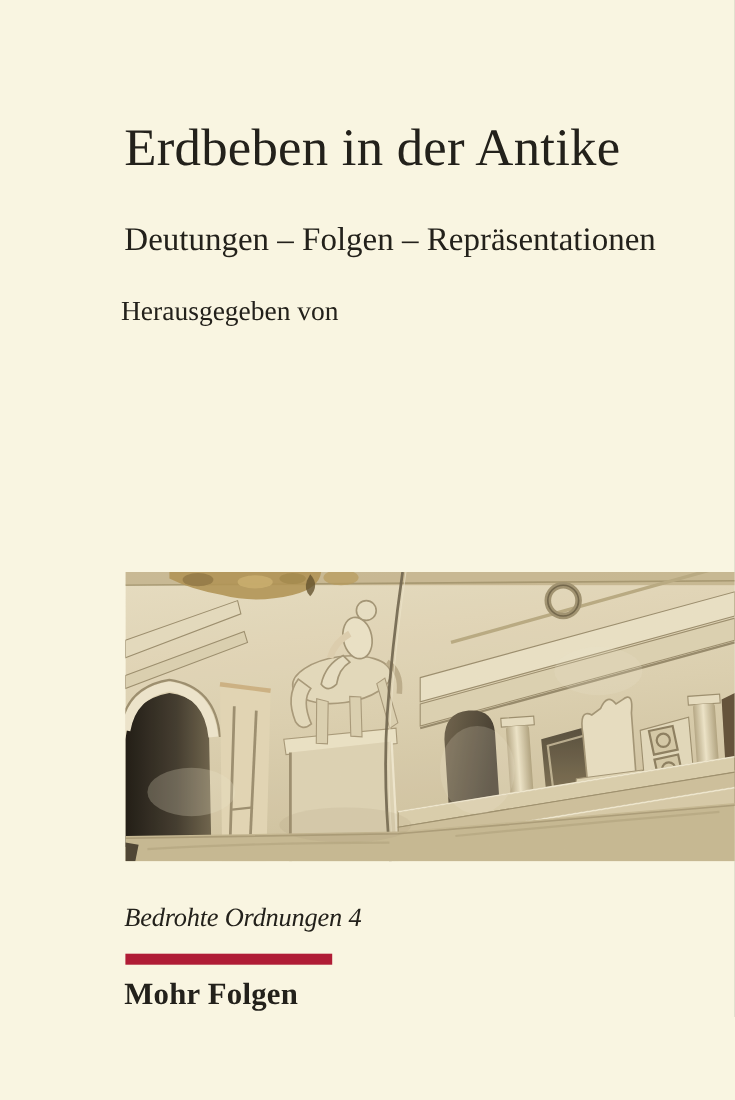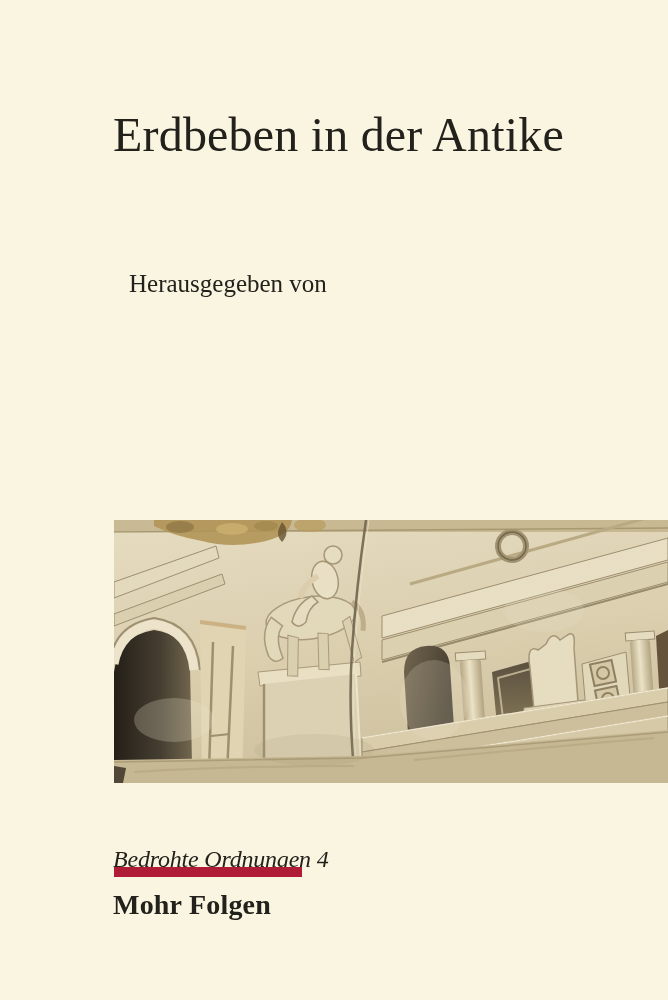--- a/index.html
+++ b/index.html
@@ -20,53 +20,53 @@
     position:absolute;left:113px;top:109px;
     font-size:48px;line-height:1.1;font-weight:400;
     letter-spacing:.2px;white-space:nowrap;
   }
   .subtitle{
     position:absolute;left:113px;top:201px;
     font-size:30px;line-height:1.15;font-weight:400;
     white-space:nowrap;
   }
   .editors{
-    position:absolute;left:129px;top:266px;
+    position:absolute;left:110px;top:266px;
     font-size:25px;line-height:35px;font-weight:400;
   }
   .cover-image{
     position:absolute;left:114px;top:520px;
     width:554px;height:263px;
     display:block;
   }
   .cover-image svg{display:block;width:554px;height:263px;}
   .series{
     position:absolute;left:113px;top:822px;
     font-size:24px;font-style:italic;letter-spacing:-.2px;
     white-space:nowrap;
-    margin-top:24px;
   }
   .rule{
     position:absolute;left:114px;top:867px;
     width:188px;height:10px;
     background:var(--accent,#b01c35);
   }
   .publisher{
     position:absolute;left:113px;top:889px;
     font-size:28px;font-weight:700;letter-spacing:.2px;
     white-space:nowrap;
   }
 </style>
 </head>
 <body>
 
 <div class="cover">
 
   <div class="title">Erdbeben in der Antike</div>
 
+  <div class="subtitle">Deutungen – Folgen – Repräsentationen</div>
 
   <div class="editors">
     <div>Herausgegeben von</div>
   </div>
 
   <div class="cover-image" title="roman-marble-relief-earthquake-scene">
     <svg viewBox="0 0 554 263" preserveAspectRatio="none">
       <defs>
         <linearGradient id="gBG" x1="0" y1="0" x2="0.25" y2="1">
           <stop offset="0" stop-color="#e9dfc4"></stop>

